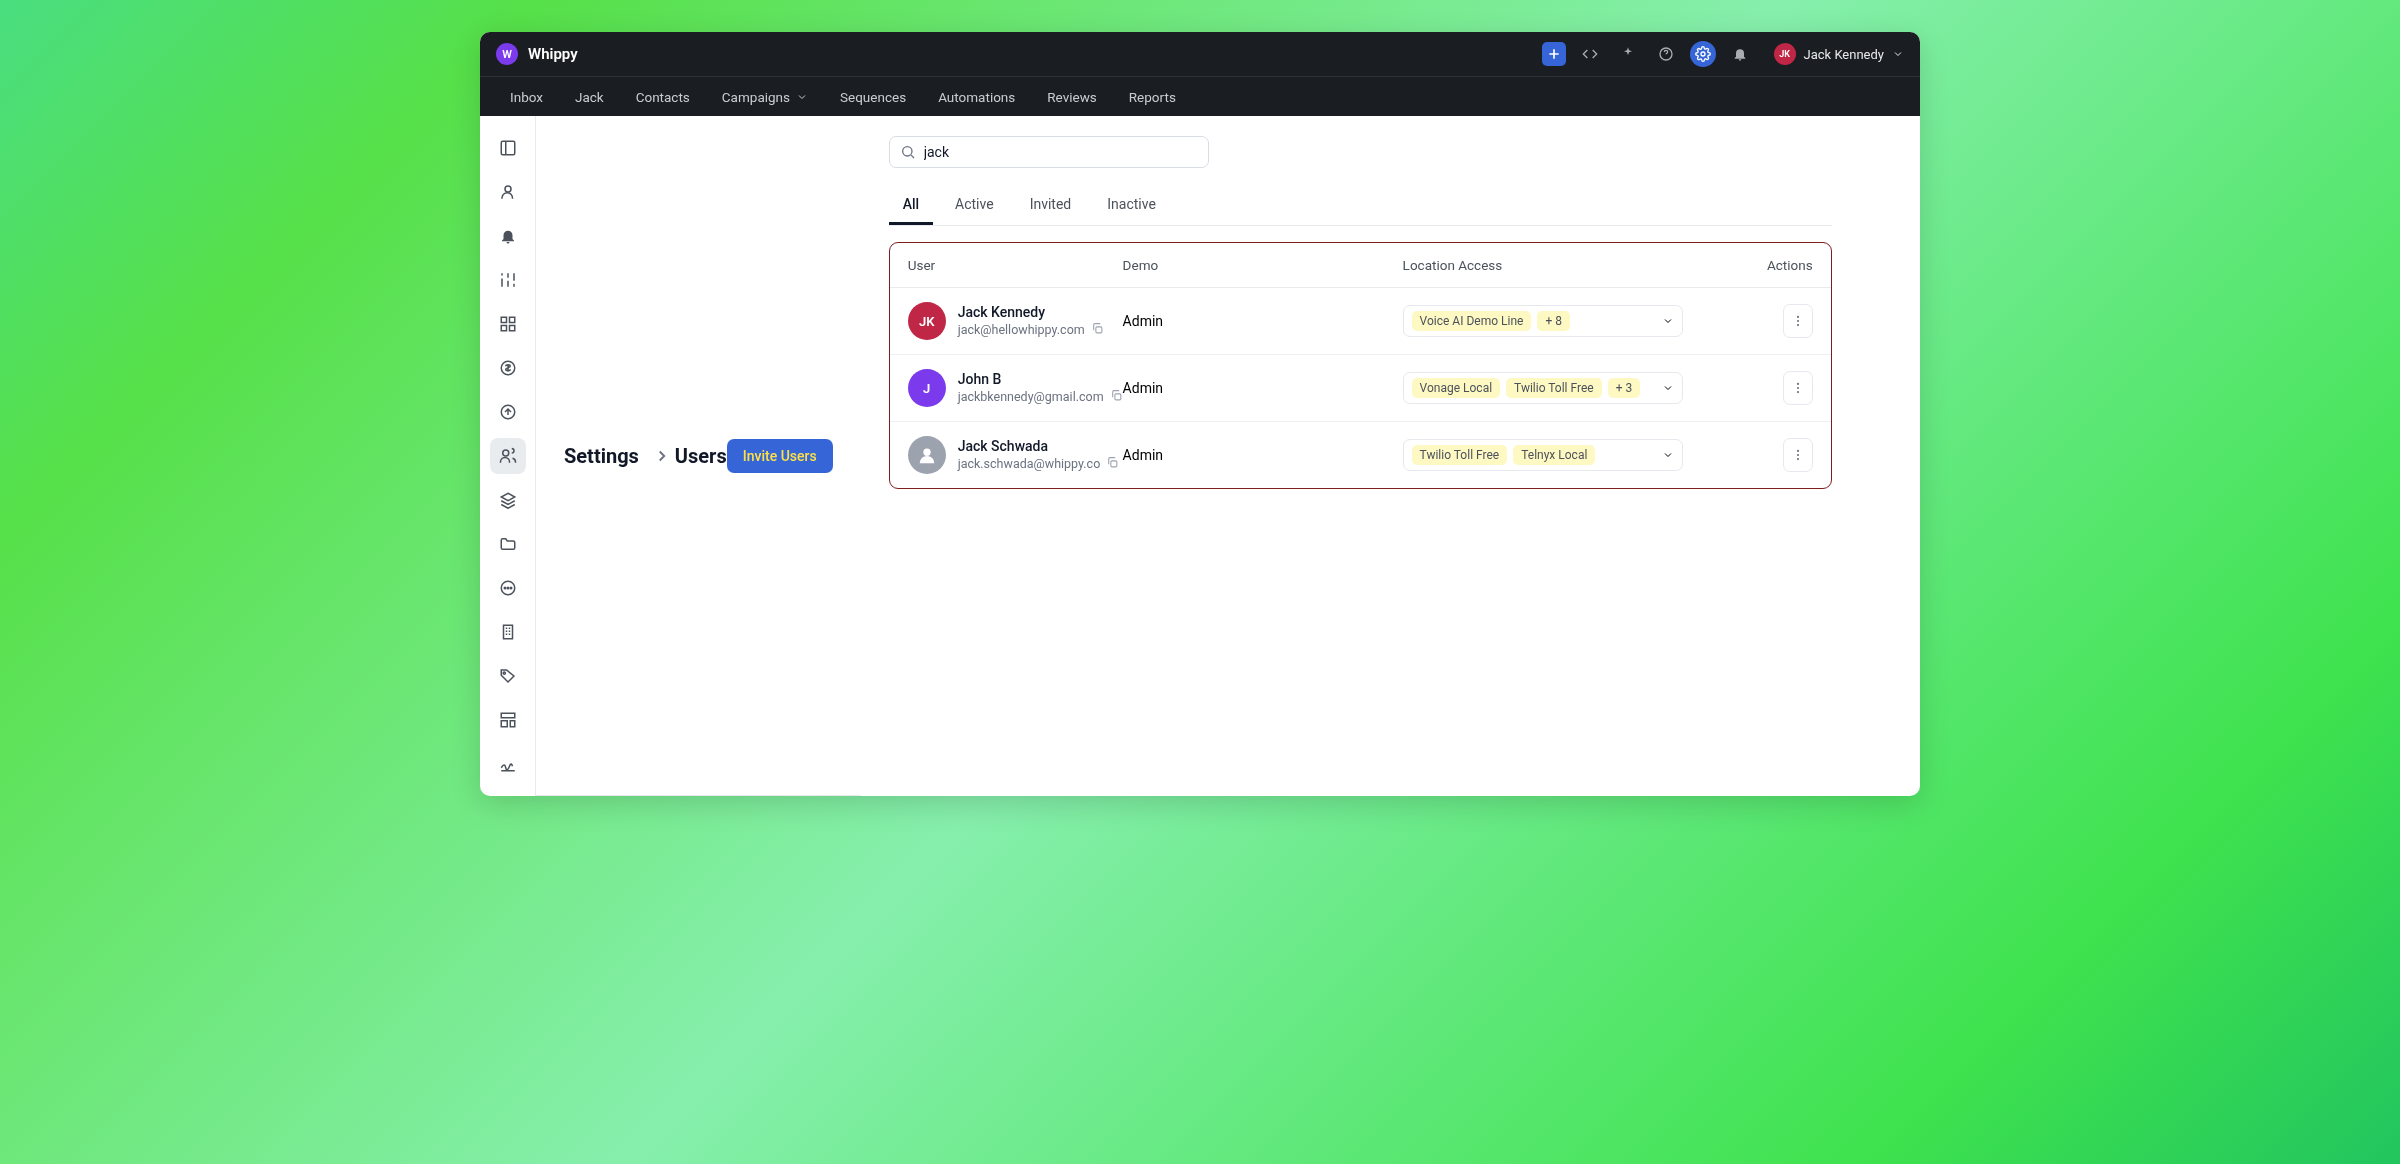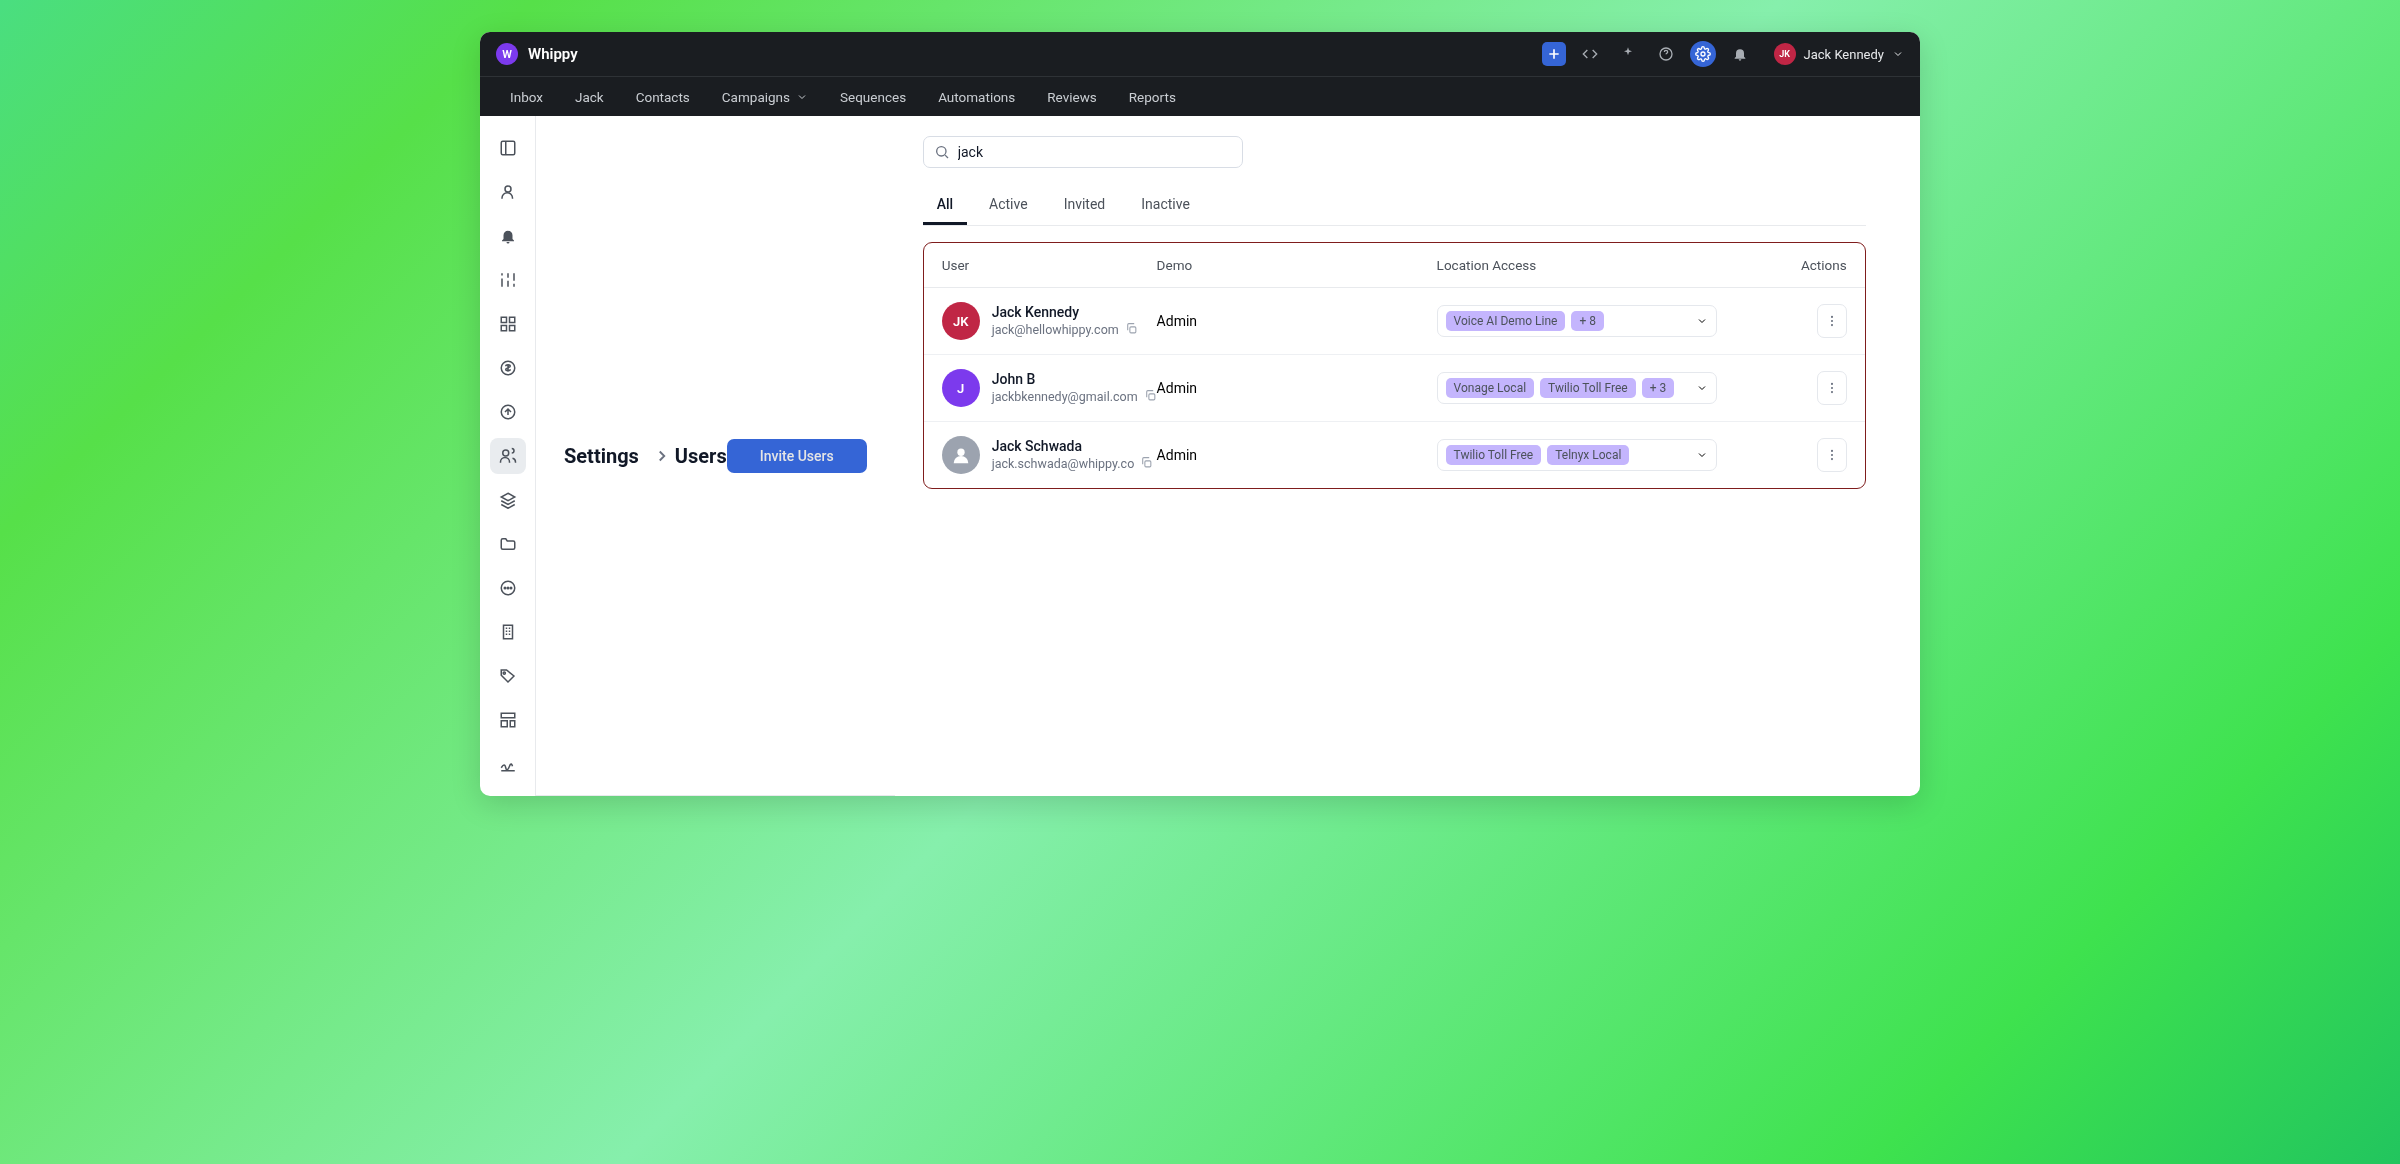--- a/index.html
+++ b/index.html
@@ -108,22 +108,22 @@
 .page-head {
   display:flex; align-items:center;
   padding:18px 28px;
   border-bottom:1px solid #e8eaed;
 }
 .crumb { font-size:20px; font-weight:700; color:#111827; }
 .crumb.sub { margin-left:4px; }
 .crumb-chevron { margin-left:14px; color:#6b7280; }
 .page-head .spacer { flex:1; }
 .btn-primary {
-  background:#3565d6; color:#e5e5e5; border:none;
-  padding:9px 33px; border-radius:7px; font-size:14px; font-weight:500;
+  background:#3565d6; color:#fde047; border:none;
+  padding:9px 16px; border-radius:7px; font-size:14px; font-weight:500;
   cursor:pointer;
 }
 
 .content { padding:20px 28px; }
 
 .search-wrap {
   width:320px;
   border:1px solid #d8dde5;
   border-radius:7px;
   display:flex; align-items:center;
@@ -186,21 +186,21 @@
 
 .loc-box {
   border:1px solid #e5e8ed;
   border-radius:7px;
   padding:5px 8px;
   display:flex; align-items:center; gap:6px;
   justify-content:space-between;
   max-width:280px;
 }
 .chip {
-  background:#c4b5fd; color:#4c525b;
+  background:#fef9c3; color:#4c525b;
   font-size:12px; padding:3px 8px; border-radius:5px;
   white-space:nowrap;
 }
 
 .row-actions { display:flex; justify-content:flex-end; }
 .more-btn {
   width:30px; height:34px;
   border:1px solid #e5e8ed; border-radius:7px;
   display:flex; align-items:center; justify-content:center;
   cursor:pointer; color:#6b7280;

